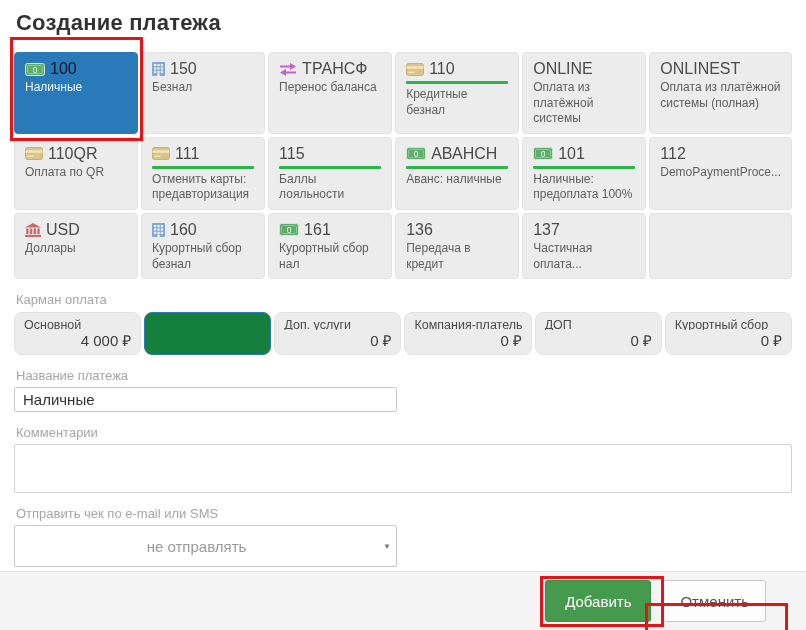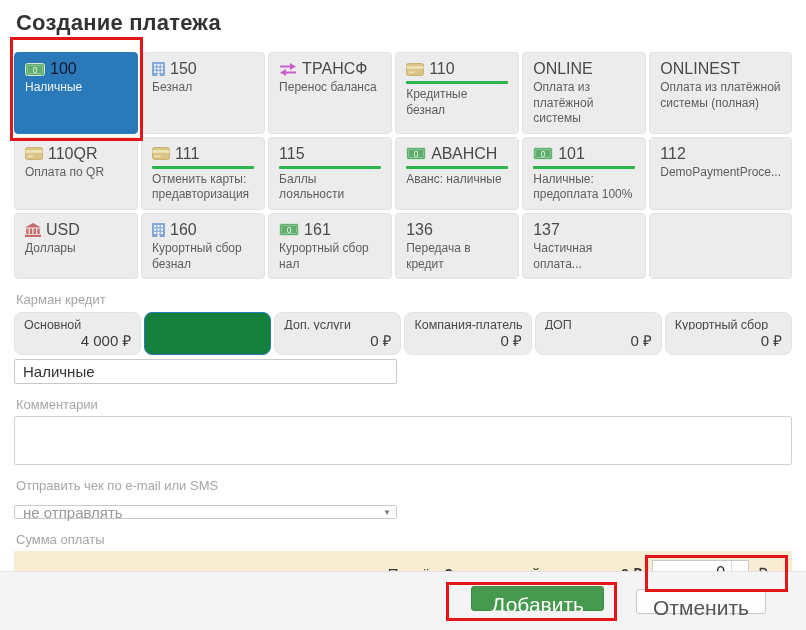--- a/index.html
+++ b/index.html
@@ -75,23 +75,23 @@
     background: #fff; outline: none;
   }
   textarea.comments {
     display: block; width: 100%; height: 49px; resize: none;
     border: 1px solid #d2d2d2; border-radius: 2px;
     font-family: "Liberation Sans", sans-serif;
     font-size: 14px; color: #333; padding: 4px 8px; margin-top: 4px;
     outline: none;
   }
   .select {
-    width: 383px; height: 14px; margin-top: 12px;
+    width: 383px; height: 42px; margin-top: 4px;
     border: 1px solid #c9c9c9; border-radius: 2px; background: #fff;
-    display: flex; align-items: center; cursor: pointer;
+    display: flex; align-items: center; cursor: pointer; text-align: center;
   }
   .select-value { flex: 1; font-size: 15px; color: #9a9a9a; padding: 0 8px; }
   .select-arrow-box {
     width: 18px; align-self: stretch; display: flex; align-items: center; justify-content: center;
     color: #777; font-size: 8px;
   }
 
   
   .amount-bar {
     margin-top: 4px;
@@ -118,22 +118,22 @@
 
   
   .footer {
     position: absolute; left: 0; right: 0; bottom: 0; height: 59px;
     background: #f4f4f4; border-top: 1px solid #e2e2e2;
     display: flex; align-items: center; justify-content: flex-end;
     padding-right: 40px; gap: 12px;
   }
   .btn {
     font-family: "Liberation Sans", sans-serif;
-    font-size: 21px; border-radius: 3px; cursor: pointer;
-    padding: 6px 16px; height: 25px; margin-left: 20px;
+    font-size: 15px; border-radius: 3px; cursor: pointer;
+    padding: 6px 16px; height: 42px;
   }
   .btn-primary { background: #459a4e; border: 1px solid #3f8c47; color: #fff; padding: 6px 19px; }
   .btn-secondary { background: #fdfdfd; border: 1px solid #c9c9c9; color: #555; }
   .btn-wrap { position: relative; }
 
   
   .red-frame {
     position: absolute; border: 3px solid #e41519; pointer-events: none; z-index: 5;
   }
   .frame-tile { top: -16px; left: -5px; right: -6px; bottom: -8px; }
@@ -357,21 +357,21 @@
       </div>
       <div class="tile">
         <div class="tile-head">
           <span class="tile-code">137</span>
         </div>
         <div class="tile-sub">Частичная оплата...</div>
       </div>
       <div class="tile"></div>
     </div>
 
-  <div class="section-label">Карман кредит</div>
+  <div class="section-label">Карман оплата</div>
   <div class="pockets-grid" id="pockets-grid">
       <div class="pocket">
         <div class="pocket-name">Основной</div>
         <div class="pocket-amount">4 000 ₽</div>
       </div>
       <div class="pocket selected">
         <div class="pocket-name">Service</div>
         <div class="pocket-amount">-4 000 ₽</div>
       </div>
       <div class="pocket">
@@ -385,20 +385,21 @@
       <div class="pocket">
         <div class="pocket-name">ДОП</div>
         <div class="pocket-amount">0 ₽</div>
       </div>
       <div class="pocket">
         <div class="pocket-name">Курортный сбор</div>
         <div class="pocket-amount">0 ₽</div>
       </div>
     </div>
 
+  <div class="section-label">Название платежа</div>
   <input class="text-input" type="text" value="Наличные" style="">
 
   <div class="section-label">Комментарии</div>
   <textarea class="comments" style=""></textarea>
 
   <div class="section-label">Отправить чек по e-mail или SMS</div>
   <div class="select">
     <span class="select-value">не отправлять</span>
     <span class="select-arrow-box">▼</span>
   </div>

